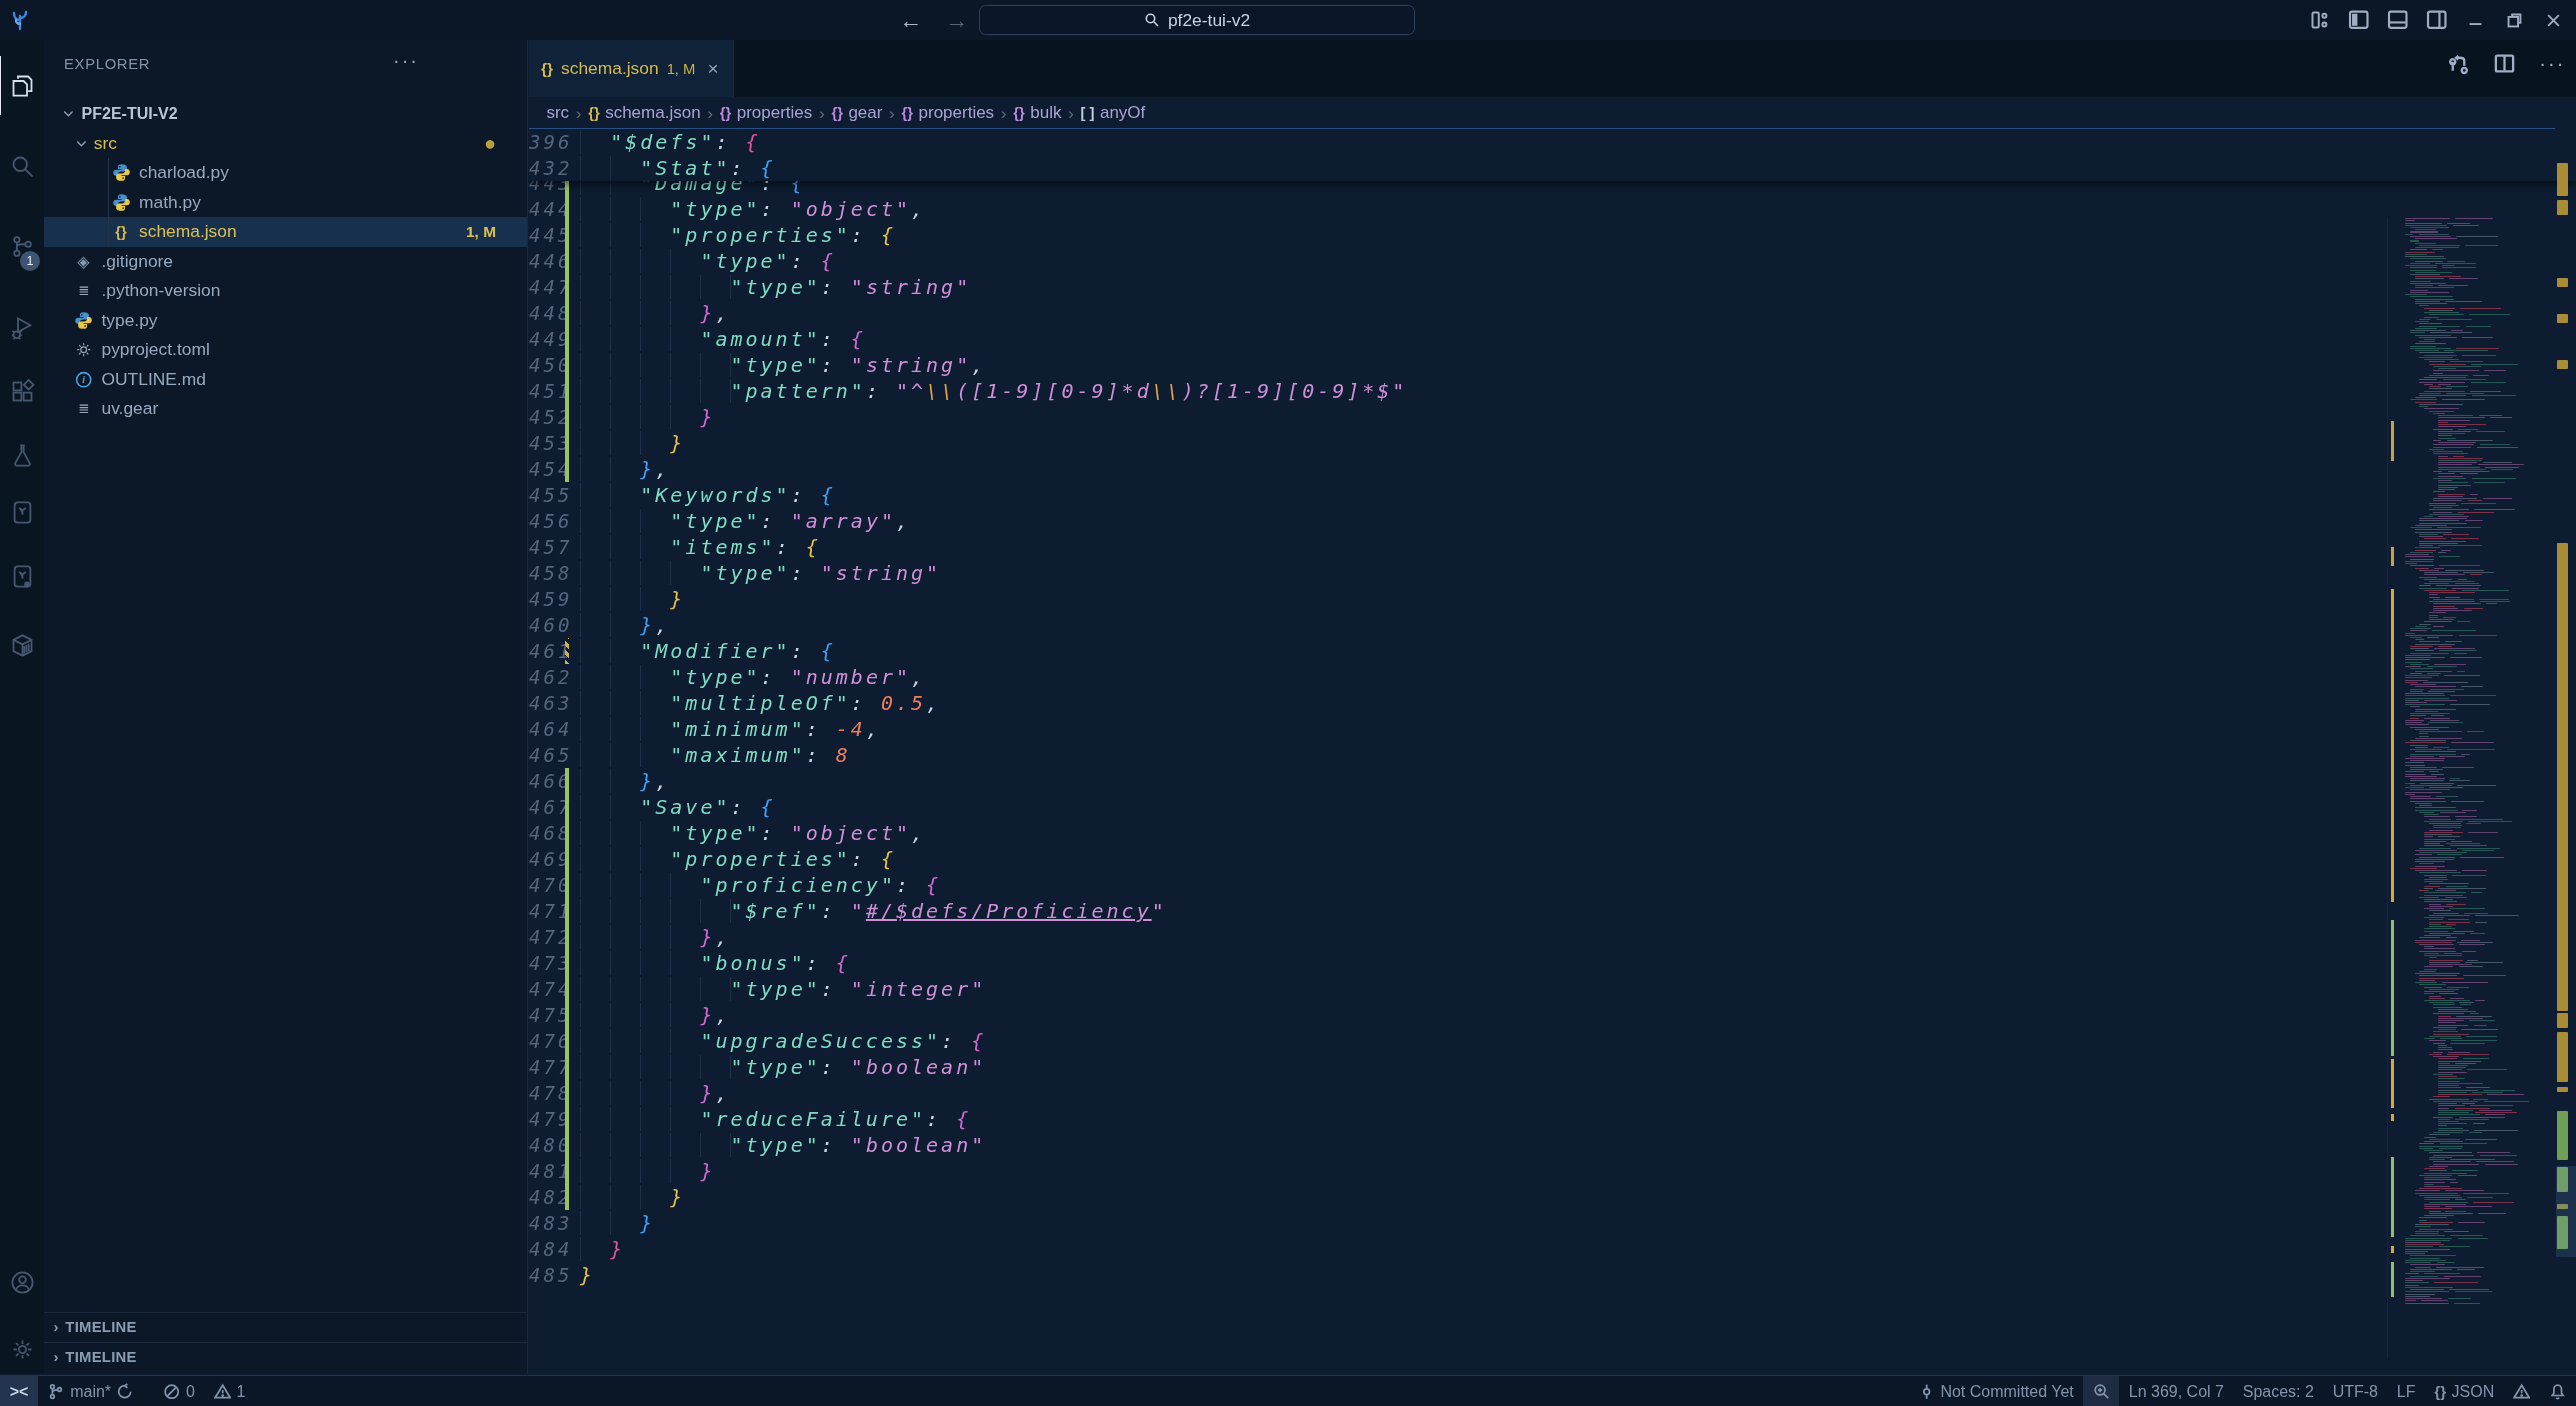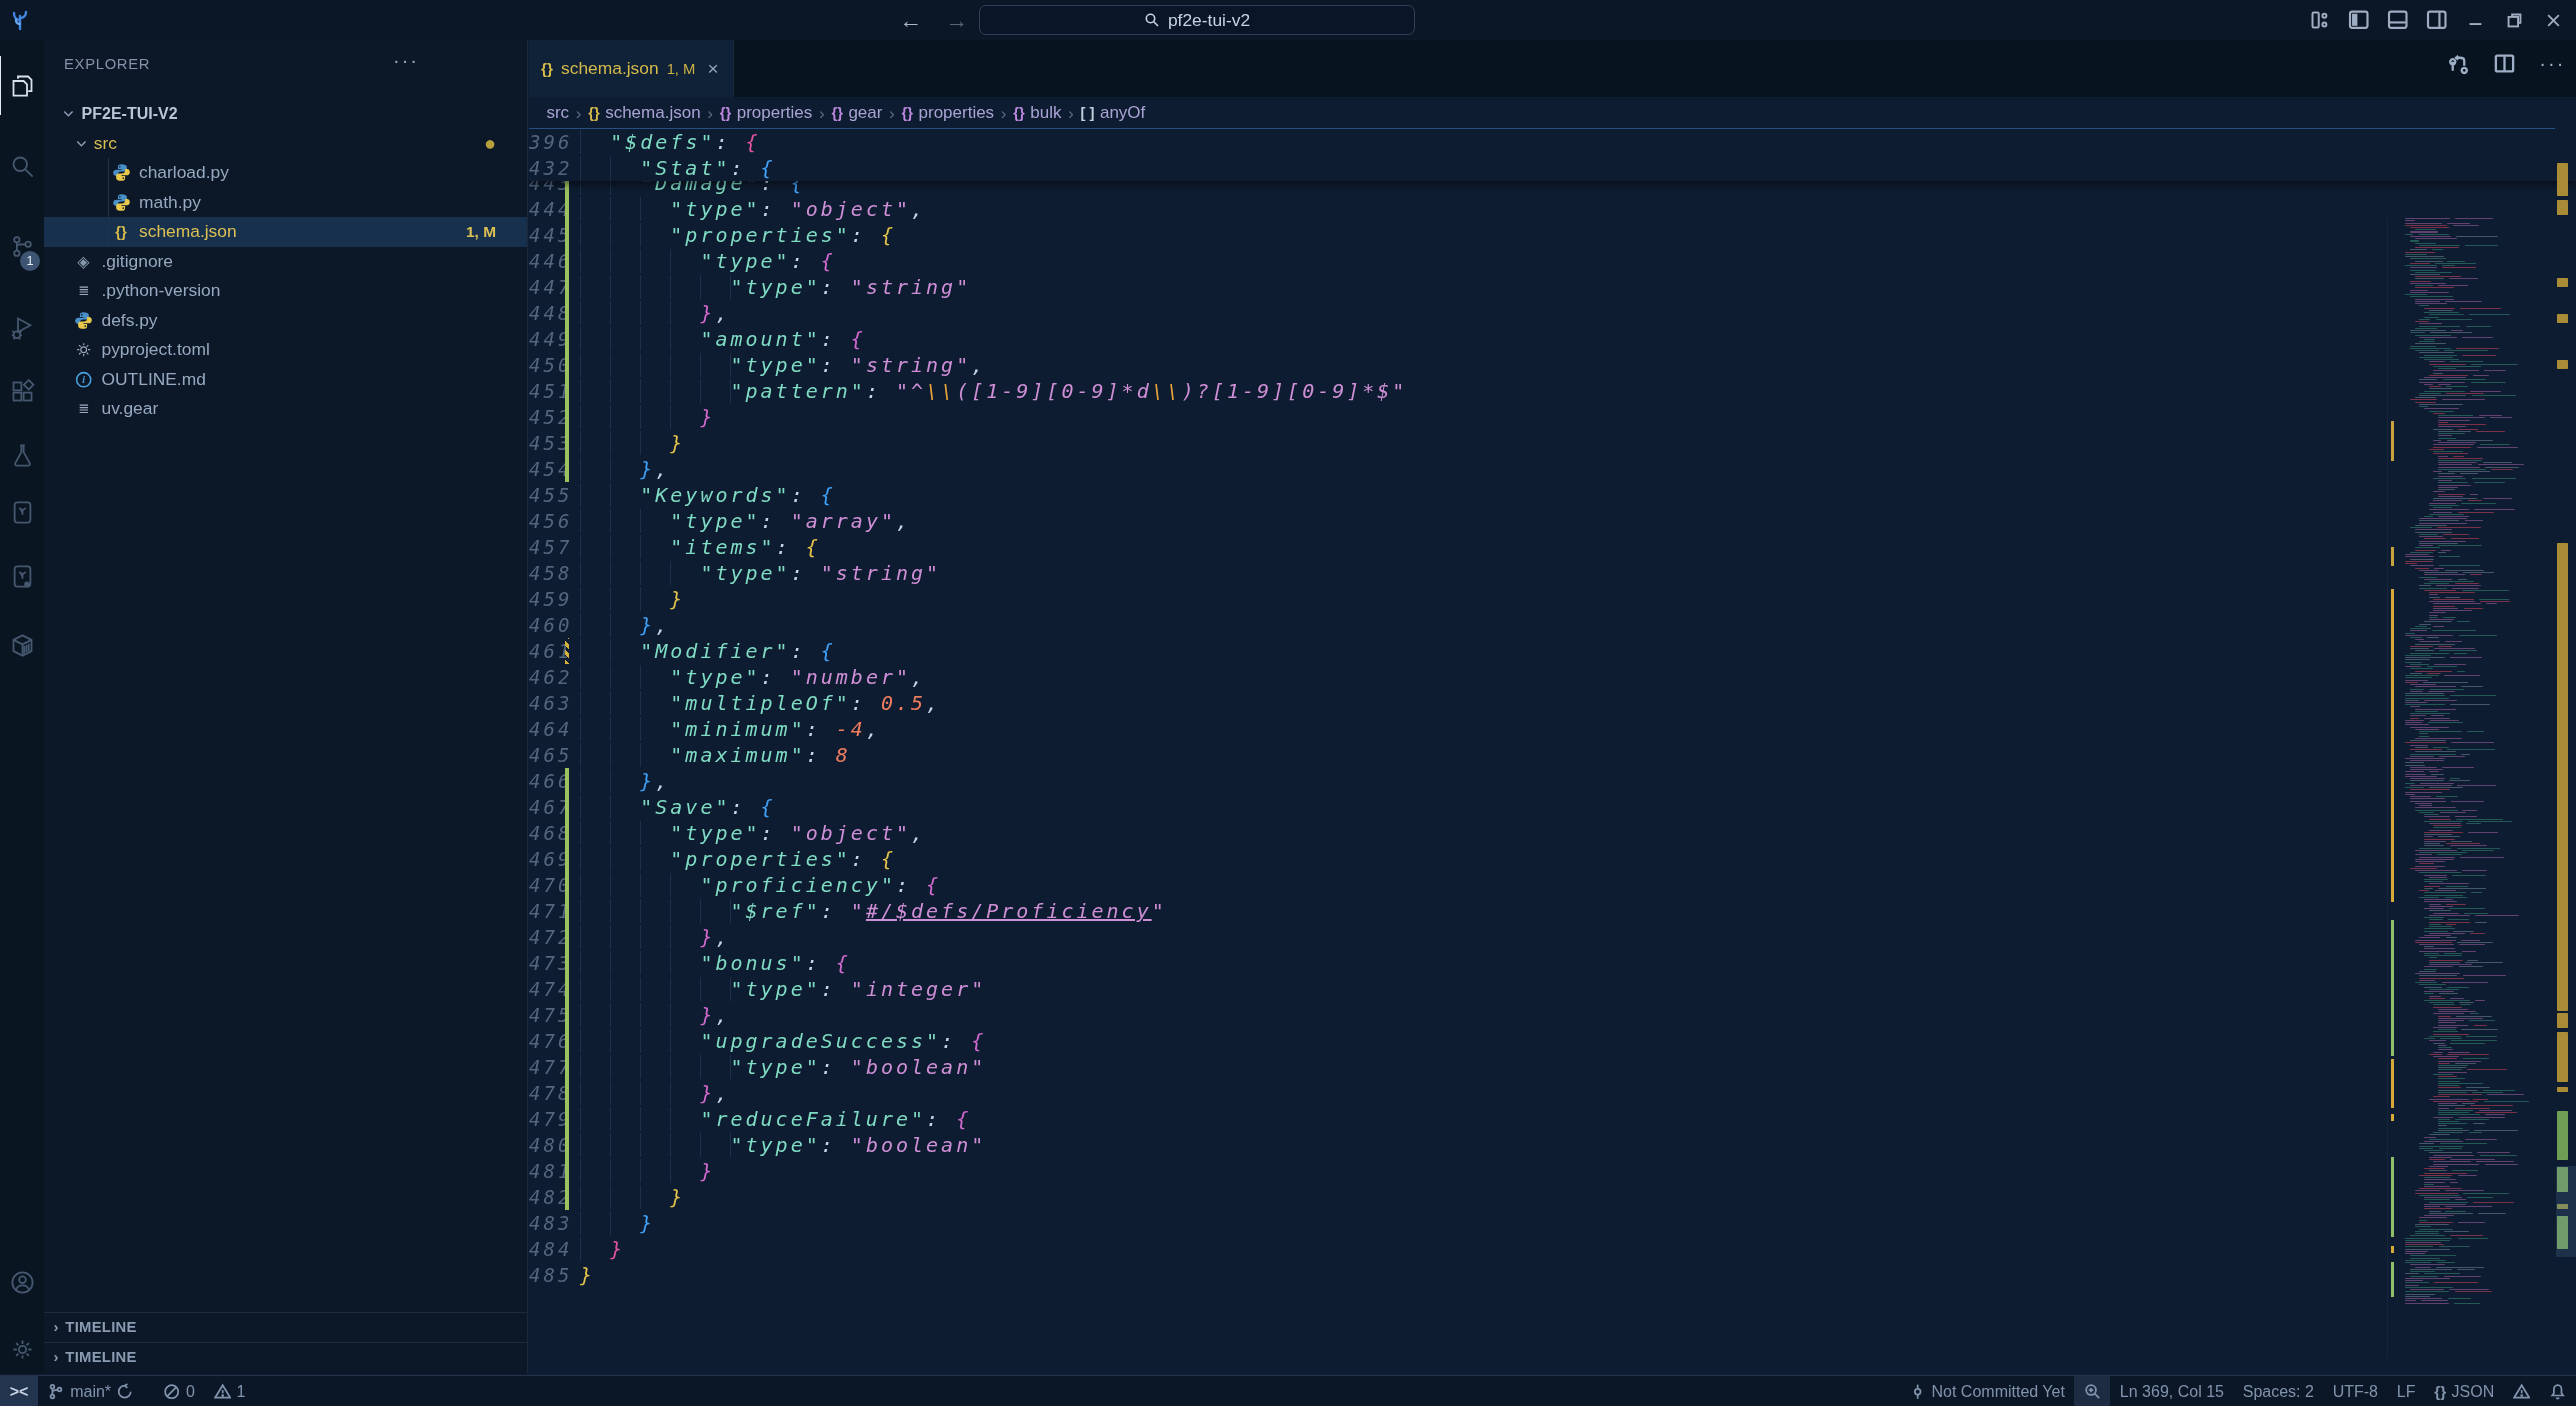--- a/index.html
+++ b/index.html
@@ -286,21 +286,21 @@
         </span>
         <span style="color:#97a9c0">.python-version</span>
       </div>
       <div class="tree-row" style="padding-left: 29.5px;">
         <span class="fileicon">
           <svg width="19" height="19" viewBox="0 0 16 16">
             <path fill="#4a90c8" d="M8 1 C5.8 1 5 1.9 5 3.2 V5 h3 v0.7 H3.6 C2.2 5.7 1 6.6 1 8.3 c0 1.6 1 2.6 2.4 2.6 H5 V9.3 C5 8 6.2 7.2 7.5 7.2 h3 c1.2 0 2-0.9 2-2.1 V3.2 C12.5 1.9 10.6 1 8 1 z M6.6 2.5 a0.7 0.7 0 1 1 0 1.4 a0.7 0.7 0 0 1 0-1.4 z"></path>
             <path fill="#e8c84a" d="M8 15 c2.2 0 3-0.9 3-2.2 V11 H8 v-0.7 h4.4 c1.4 0 2.6-0.9 2.6-2.6 c0-1.6-1-2.6-2.4-2.6 H11 v1.6 C11 8 9.8 8.8 8.5 8.8 h-3 c-1.2 0-2 0.9-2 2.1 v1.9 C3.5 14.1 5.4 15 8 15 z M9.4 13.5 a0.7 0.7 0 1 1 0-1.4 a0.7 0.7 0 0 1 0 1.4 z"></path>
           </svg>
         </span>
-        <span style="color:#97a9c0">defs.py</span>
+        <span style="color:#97a9c0">type.py</span>
       </div>
       <div class="tree-row" style="padding-left: 29.5px;">
         <span class="fileicon">
           <svg width="17.4" height="17.4" viewBox="0 0 24 24" class="ic-stroke" stroke-width="2" style="color:#9aa9bd">
             <circle cx="12" cy="12" r="4"></circle>
             <path d="M12 3 V6 M12 18 V21 M3 12 H6 M18 12 H21 M5.6 5.6 L7.8 7.8 M16.2 16.2 L18.4 18.4 M18.4 5.6 L16.2 7.8 M7.8 16.2 L5.6 18.4"></path>
           </svg>
         </span>
         <span style="color:#97a9c0">pyproject.toml</span>
       </div>
@@ -1256,21 +1256,21 @@
         <span>
           <svg width="17.4" height="17.4" viewBox="0 0 16 16" class="ic-stroke">
             <circle cx="6.5" cy="6.5" r="4.5"></circle>
             <line x1="10" y1="10" x2="14" y2="14"></line>
             <line x1="4.5" y1="6.5" x2="8.5" y2="6.5"></line>
             <line x1="6.5" y1="4.5" x2="6.5" y2="8.5"></line>
           </svg>
         </span>
       </div>
       <div class="sb-item">
-        <span>Ln 369, Col 15</span>
+        <span>Ln 369, Col 7</span>
       </div>
       <div class="sb-item">
         <span>Spaces: 2</span>
       </div>
       <div class="sb-item">
         <span>UTF-8</span>
       </div>
       <div class="sb-item">
         <span>LF</span>
       </div>

